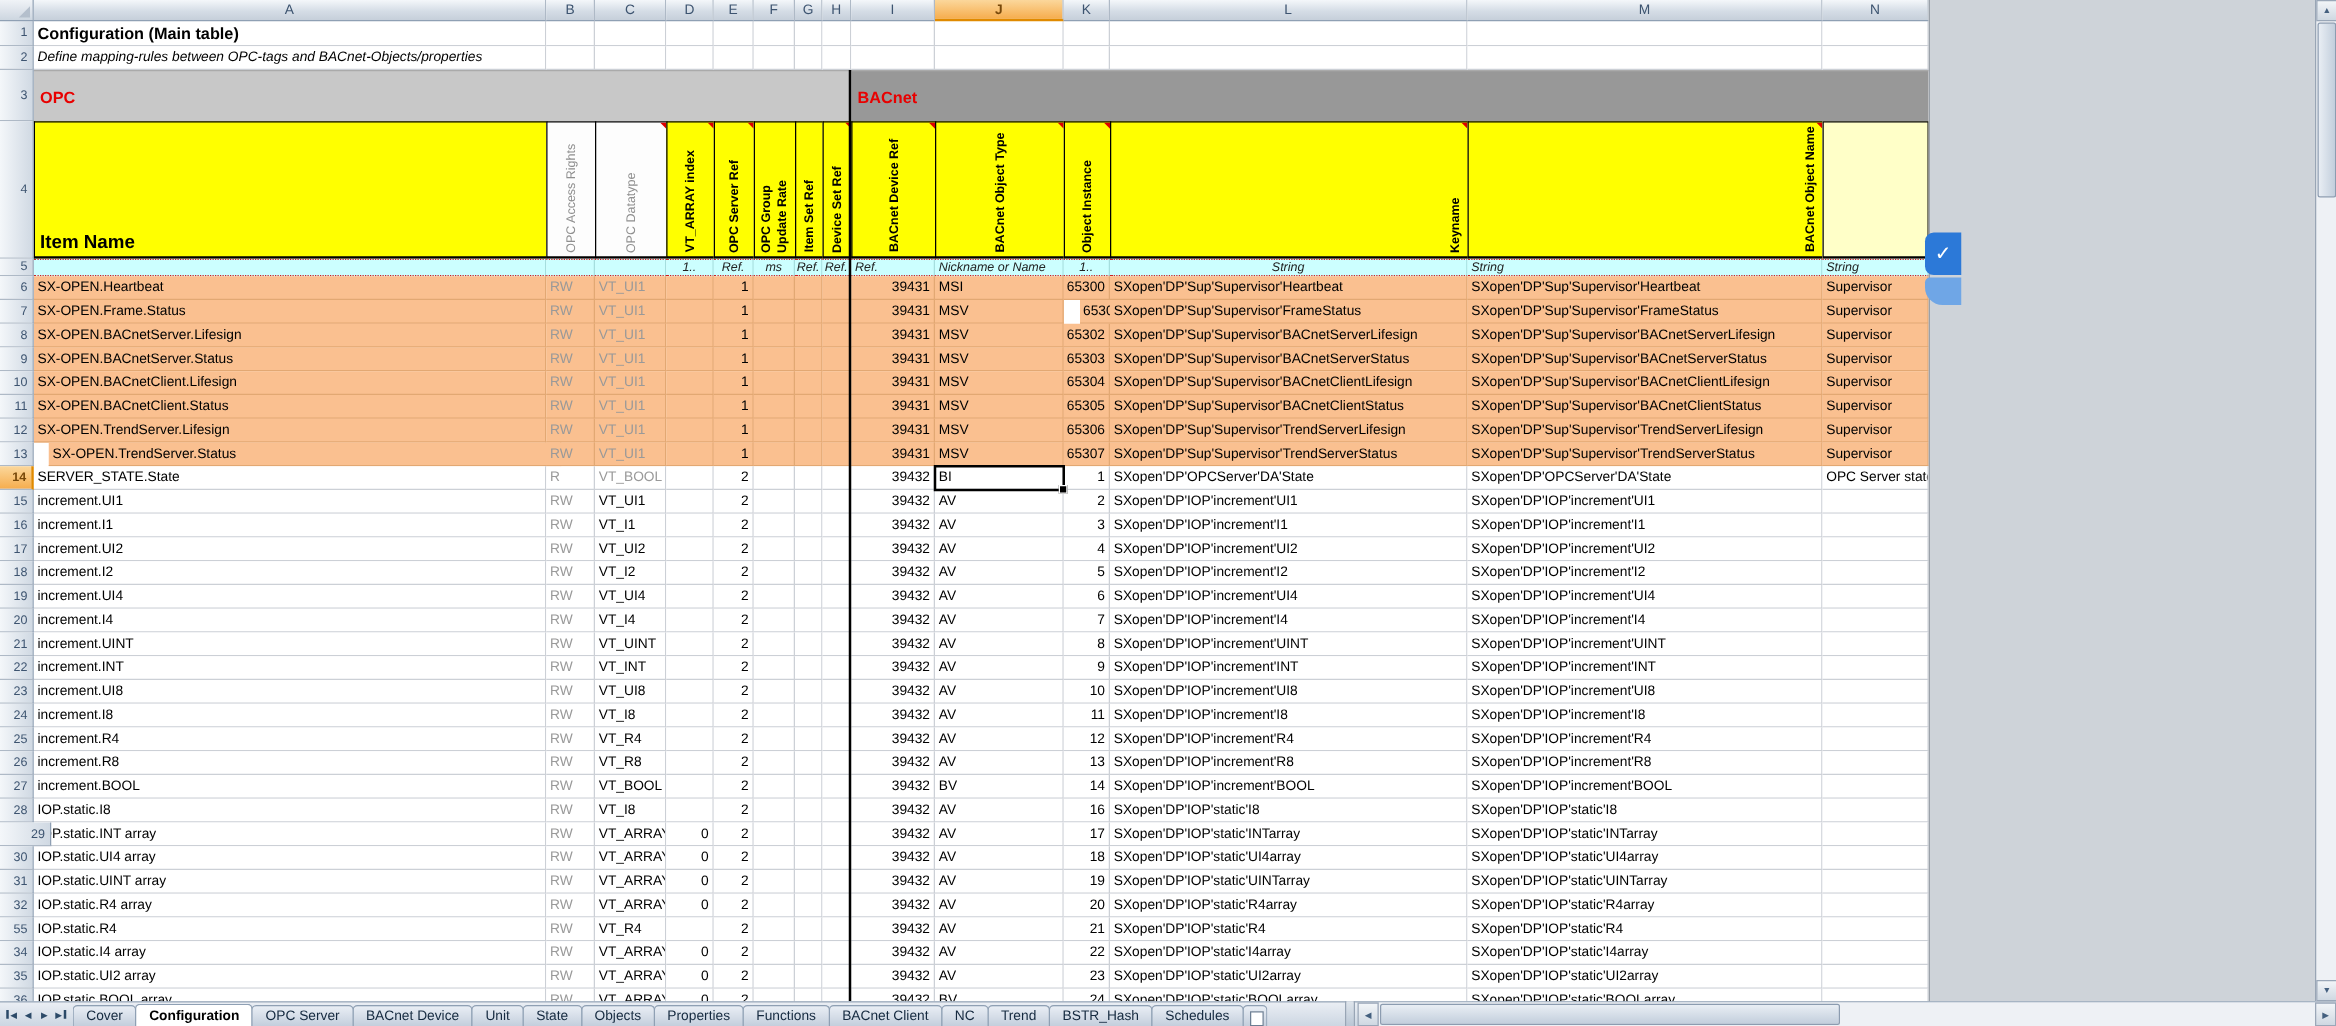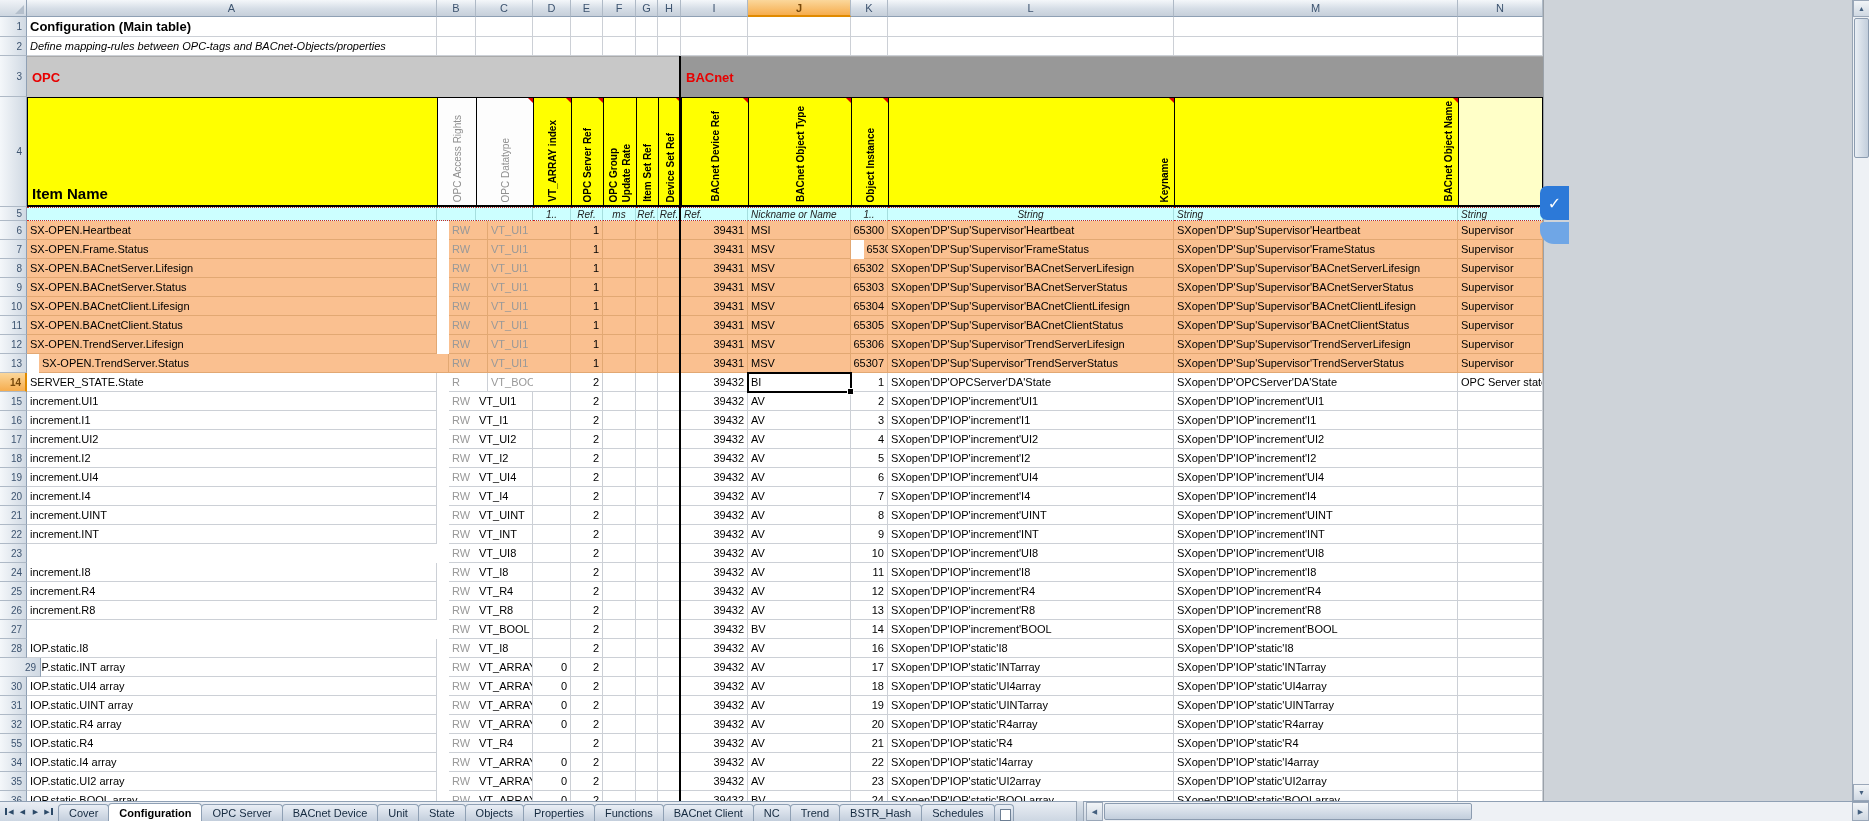--- a/index.html
+++ b/index.html
@@ -22,21 +22,21 @@
     background:linear-gradient(90deg,#f4f7fa,#d0d9e3);
     border-right:1px solid #8fa0b4; border-bottom:1px solid #aeb9c6; z-index:2; }
   .colhead.selhead, .rowhead.selhead { background:linear-gradient(#fbd79b,#f6ad4e); color:#77480a; font-weight:bold; }
   .colhead.selhead { border-bottom:2px solid #e08a00; }
   .rowhead.selhead { border-right:2px solid #e08a00; }
 
   .cell { position:absolute; display:flex; align-items:center; padding:0 3px; font-size:11px; color:#000;
     border-right:1px solid #ccd0d6; border-bottom:1px solid #ccd0d6; white-space:nowrap; overflow:hidden; background:#fff; }
   .cell.title { font-weight:bold; font-size:13px; }
   .cell.subtitle { font-style:italic; }
-  .cell.muted { color:#999;margin-left:12px; }
+  .cell.muted { color:#999; }
   .cell.orange { background:#fac090; border-right-color:#e2a873; border-bottom-color:#e2a873; }
   .al { justify-content:flex-start; } .ar { justify-content:flex-end; } .ac { justify-content:center; }
 
   .band { position:absolute; display:flex; align-items:center; padding-left:5px; font-size:13px; font-weight:bold;
     color:#e80000; background:#c8c8c8; border-top:1px solid #aaa; }
   .band.dark { background:#989898; }
 
   .hdr { position:absolute; background:#ffff00; border-left:1px solid #000; border-top:1px solid #000;
     border-bottom:2px solid #000; display:flex; align-items:flex-end; justify-content:center;
     padding-bottom:3px; overflow:hidden; }
@@ -478,20 +478,21 @@
       <div class="cell ar" style="left: 571px; top: 525px; width: 32px; height: 19px;">2</div>
       <div class="cell ar" style="left: 603px; top: 525px; width: 33px; height: 19px;"></div>
       <div class="cell al" style="left: 636px; top: 525px; width: 22px; height: 19px;"></div>
       <div class="cell al" style="left: 658px; top: 525px; width: 23px; height: 19px;"></div>
       <div class="cell ar" style="left: 681px; top: 525px; width: 67px; height: 19px;">39432</div>
       <div class="cell al" style="left: 748px; top: 525px; width: 103px; height: 19px;">AV</div>
       <div class="cell ar" style="left: 851px; top: 525px; width: 37px; height: 19px;">9</div>
       <div class="cell al" style="left: 888px; top: 525px; width: 286px; height: 19px;">SXopen'DP'IOP'increment'INT</div>
       <div class="cell al" style="left: 1174px; top: 525px; width: 284px; height: 19px;">SXopen'DP'IOP'increment'INT</div>
       <div class="cell al" style="left: 1458px; top: 525px; width: 85px; height: 19px;"></div>
+      <div class="cell al" style="left: 27px; top: 544px; width: 410px; height: 19px;">increment.UI8</div>
       <div class="cell al muted" style="left: 437px; top: 544px; width: 39px; height: 19px;">RW</div>
       <div class="cell al" style="left: 476px; top: 544px; width: 57px; height: 19px;">VT_UI8</div>
       <div class="cell ar" style="left: 533px; top: 544px; width: 38px; height: 19px;"></div>
       <div class="cell ar" style="left: 571px; top: 544px; width: 32px; height: 19px;">2</div>
       <div class="cell ar" style="left: 603px; top: 544px; width: 33px; height: 19px;"></div>
       <div class="cell al" style="left: 636px; top: 544px; width: 22px; height: 19px;"></div>
       <div class="cell al" style="left: 658px; top: 544px; width: 23px; height: 19px;"></div>
       <div class="cell ar" style="left: 681px; top: 544px; width: 67px; height: 19px;">39432</div>
       <div class="cell al" style="left: 748px; top: 544px; width: 103px; height: 19px;">AV</div>
       <div class="cell ar" style="left: 851px; top: 544px; width: 37px; height: 19px;">10</div>
@@ -533,20 +534,21 @@
       <div class="cell ar" style="left: 571px; top: 601px; width: 32px; height: 19px;">2</div>
       <div class="cell ar" style="left: 603px; top: 601px; width: 33px; height: 19px;"></div>
       <div class="cell al" style="left: 636px; top: 601px; width: 22px; height: 19px;"></div>
       <div class="cell al" style="left: 658px; top: 601px; width: 23px; height: 19px;"></div>
       <div class="cell ar" style="left: 681px; top: 601px; width: 67px; height: 19px;">39432</div>
       <div class="cell al" style="left: 748px; top: 601px; width: 103px; height: 19px;">AV</div>
       <div class="cell ar" style="left: 851px; top: 601px; width: 37px; height: 19px;">13</div>
       <div class="cell al" style="left: 888px; top: 601px; width: 286px; height: 19px;">SXopen'DP'IOP'increment'R8</div>
       <div class="cell al" style="left: 1174px; top: 601px; width: 284px; height: 19px;">SXopen'DP'IOP'increment'R8</div>
       <div class="cell al" style="left: 1458px; top: 601px; width: 85px; height: 19px;"></div>
+      <div class="cell al" style="left: 27px; top: 620px; width: 410px; height: 19px;">increment.BOOL</div>
       <div class="cell al muted" style="left: 437px; top: 620px; width: 39px; height: 19px;">RW</div>
       <div class="cell al" style="left: 476px; top: 620px; width: 57px; height: 19px;">VT_BOOL</div>
       <div class="cell ar" style="left: 533px; top: 620px; width: 38px; height: 19px;"></div>
       <div class="cell ar" style="left: 571px; top: 620px; width: 32px; height: 19px;">2</div>
       <div class="cell ar" style="left: 603px; top: 620px; width: 33px; height: 19px;"></div>
       <div class="cell al" style="left: 636px; top: 620px; width: 22px; height: 19px;"></div>
       <div class="cell al" style="left: 658px; top: 620px; width: 23px; height: 19px;"></div>
       <div class="cell ar" style="left: 681px; top: 620px; width: 67px; height: 19px;">39432</div>
       <div class="cell al" style="left: 748px; top: 620px; width: 103px; height: 19px;">BV</div>
       <div class="cell ar" style="left: 851px; top: 620px; width: 37px; height: 19px;">14</div>

